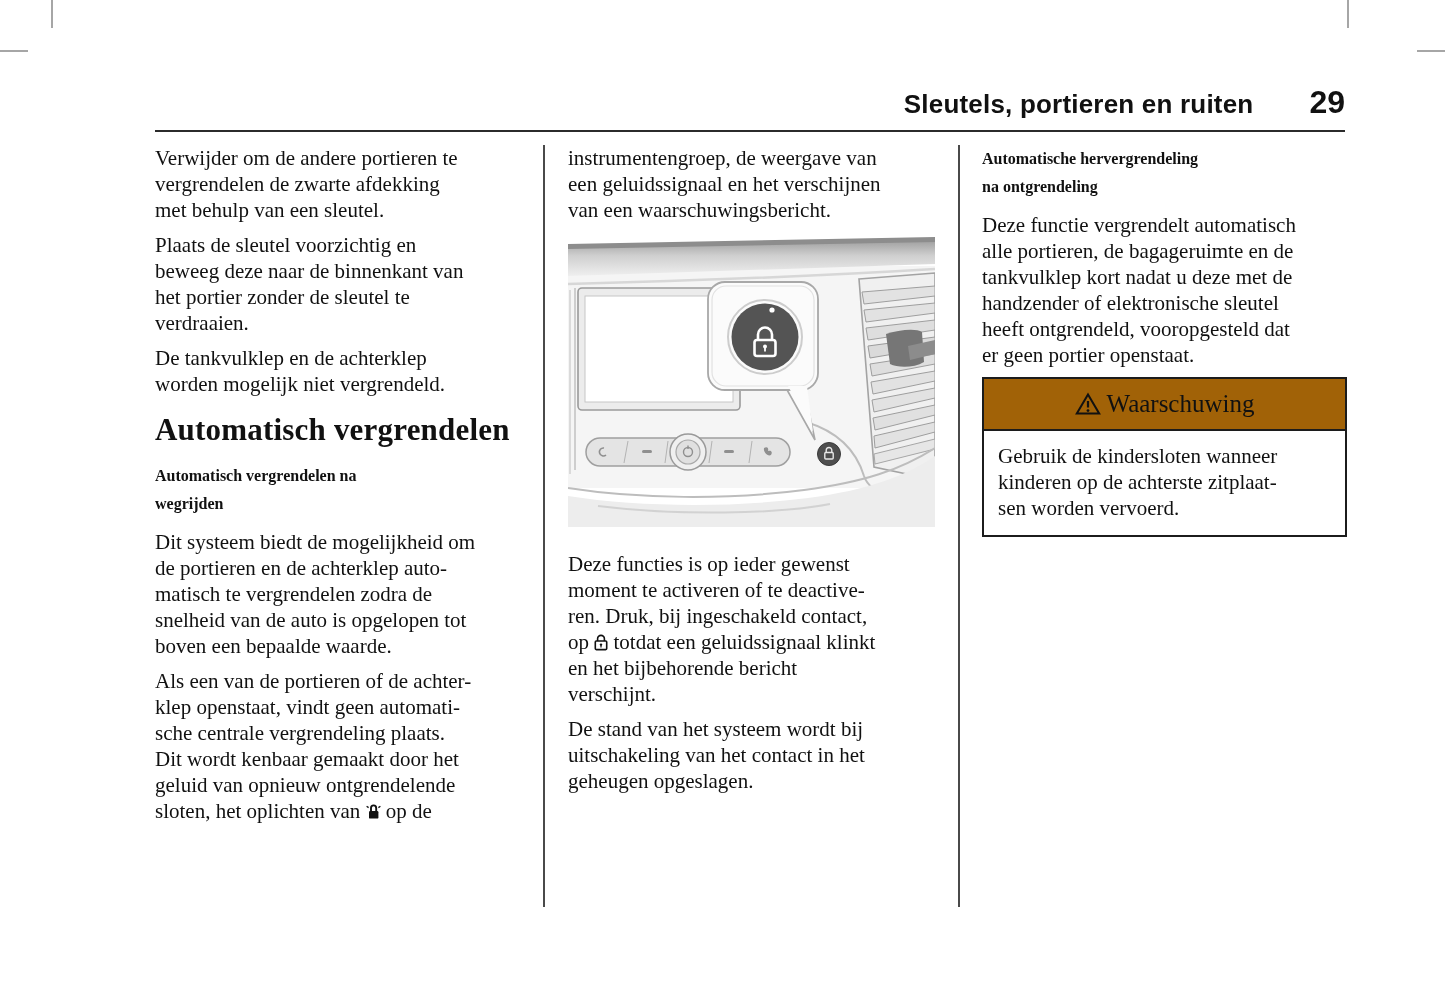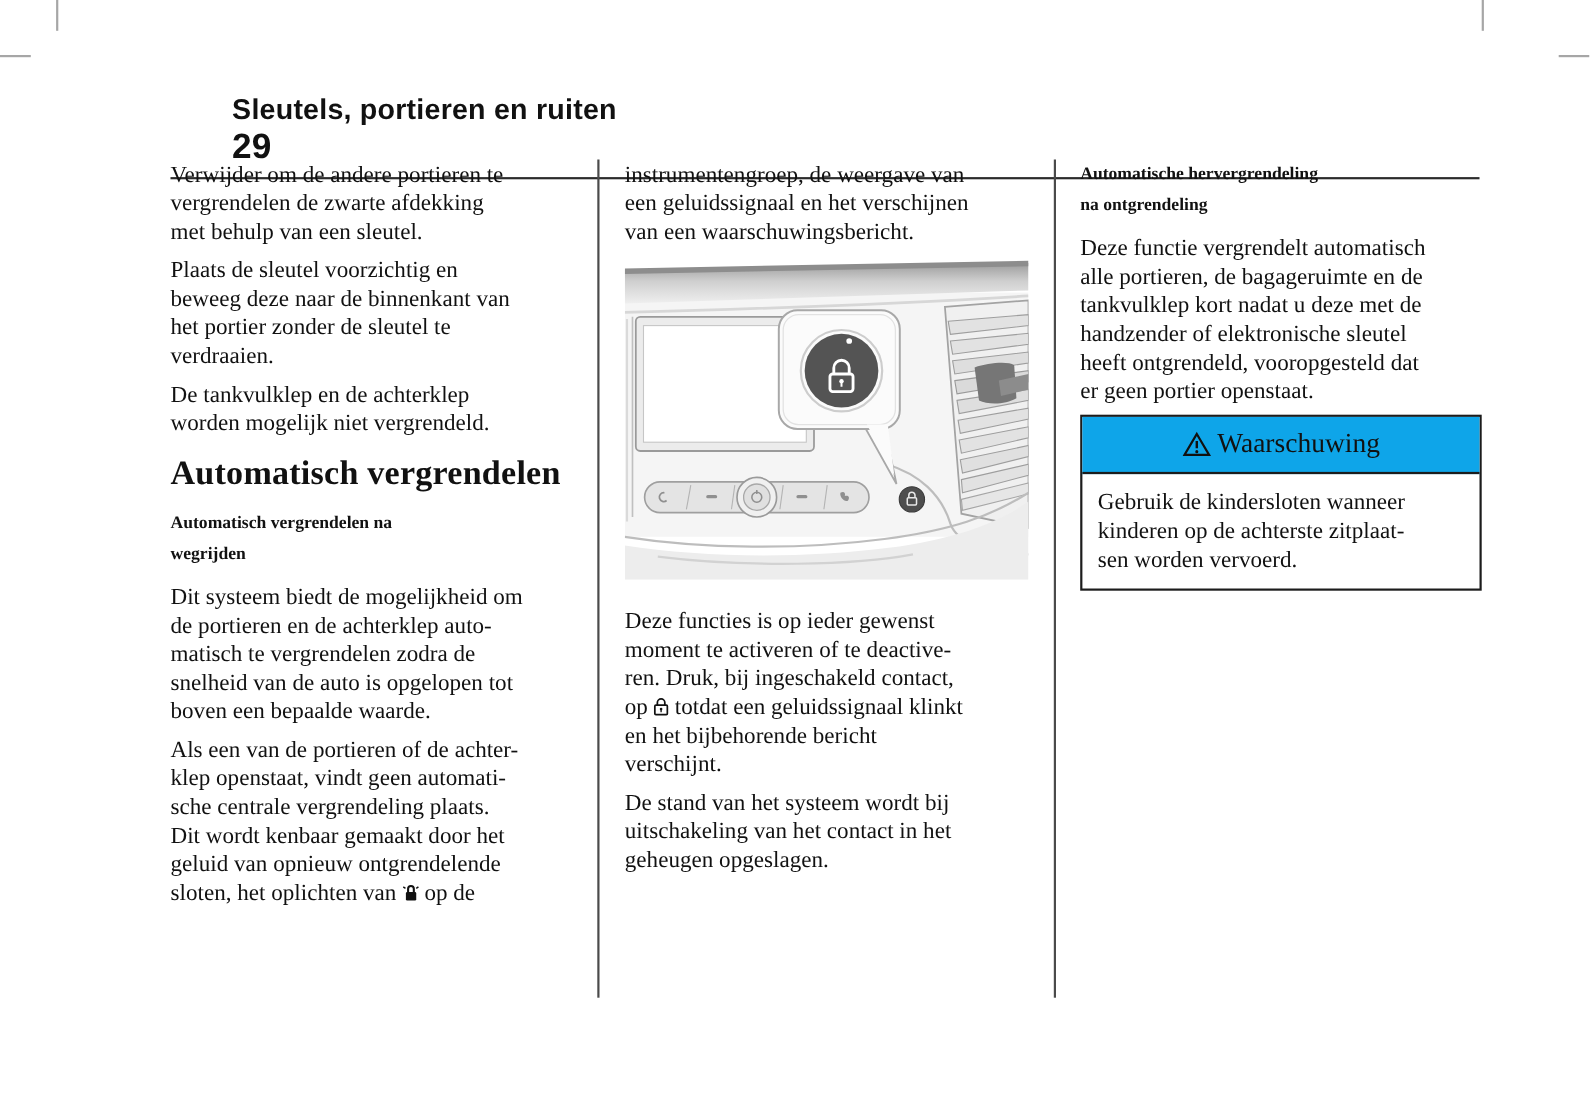--- a/index.html
+++ b/index.html
@@ -5,42 +5,42 @@
   * { margin:0; padding:0; box-sizing:border-box; }
   html,body { width:1445px; height:1000px; background:#ffffff; }
   body { font-family:"Liberation Sans","DejaVu Sans",sans-serif; color:#111; position:relative; overflow:hidden; }
 
   .crop { position:absolute; background:#a6a6a6; }
   .crop.v { width:2px; height:28px; top:0; }
   .crop.h { height:2px; width:28px; top:50px; }
 
   .page-header { position:absolute; left:155px; top:84px; width:1190px;
     display:flex; justify-content:flex-end; align-items:baseline;
-    border-bottom:2px solid #2b2b2b; padding-bottom:9px;flex-direction:column; }
+    border-bottom:2px solid #2b2b2b; padding-bottom:9px; }
   .page-header .title { font-size:26px; font-weight:bold; letter-spacing:0.2px; }
   .page-header .pagenum { font-size:32px; font-weight:bold; margin-left:56px; }
 
   .columns { position:absolute; left:155px; top:145px; width:1190px;
     display:grid; grid-template-columns:388px 2px 413px 2px 385px;font-family:Liberation Serif, serif; }
   .vsep { background:#4a4a4a; width:2px; height:762px; }
   .col { min-height:762px; }
   .col1 { padding-right:24px; }
   .col2 { padding-left:23px; padding-right:24px; }
   .col3 { padding-left:22px; }
 
   p.body { font-size:21px; line-height:26px; white-space:pre-line; margin-bottom:9px; color:#111; }
   h2.sect { font-size:31px; line-height:34px; font-weight:bold; margin-top:16px; margin-bottom:15px; letter-spacing:0.2px; }
   h3.subsect { font-size:16px; line-height:28px; font-weight:bold; margin-bottom:11px; white-space:pre-line; }
 
   .inline-icon { display:inline-block; vertical-align:-2px; }
 
   .figure-wrap { margin-top:13px; margin-bottom:24px; width:367px; height:291px; }
 
   .warning-box { border:2px solid #1c1c1c; width:365px; margin-top:3px; background:#fff; }
-  .warning-head { background:#0ea5e9; border-bottom:2px solid #1c1c1c; height:52px;
+  .warning-head { background:#a16207; border-bottom:2px solid #1c1c1c; height:52px;
     display:flex; align-items:center; justify-content:center; gap:6px; }
   .warning-head .wtitle { font-size:25px; color:#111; }
   .warning-body { padding:12px 14px 14px 14px; }
   .warning-body p { margin-bottom:0; }
   .col3 h2.sect { margin-top:24px; margin-bottom:14px; }
 </style>
 </head>
 <body>
 
 <div class="crop v" style="left:51px"></div>

